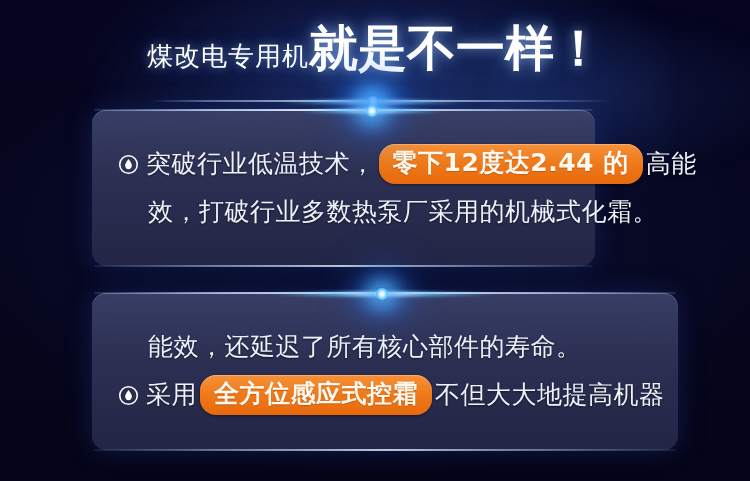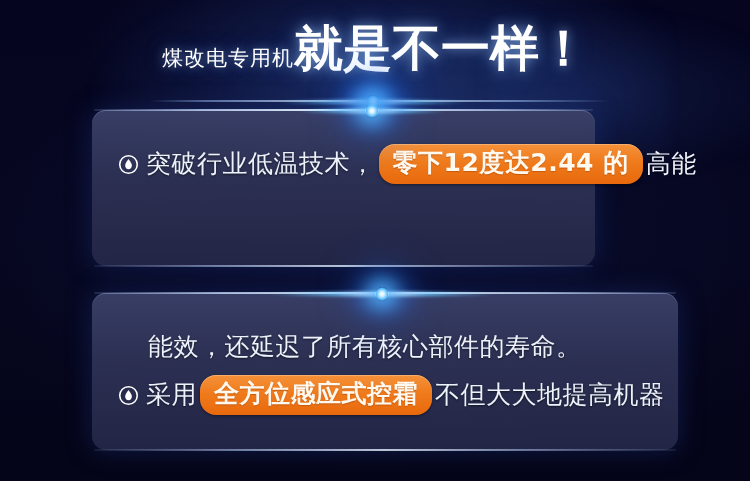--- a/index.html
+++ b/index.html
@@ -42,21 +42,21 @@
   .headline {
     position: absolute;
     left: 0; right: 0;
     top: 24px;
     text-align: center;
     white-space: nowrap;
     color: #ffffff;
     line-height: 1;
   }
   .headline .small {
-    font-size: 21px;
+    font-size: 26px;
     font-weight: 400;
     letter-spacing: 1px;
     vertical-align: baseline;
     text-shadow: 0 0 10px rgba(150,195,255,0.55), 0 0 22px rgba(70,130,235,0.35);
     font-family: Liberation Serif, serif;
   }
   .headline .big {
     font-size: 49px;
     font-weight: 700;
     letter-spacing: 0px;
@@ -222,20 +222,23 @@
 
     <div class="card-body">
       <div class="line">
         <span class="bullet-icon">
           <svg viewBox="0 0 24 24" width="21" height="21" aria-hidden="true">
             <circle cx="12" cy="12" r="10" fill="none" stroke="#ffffff" stroke-width="1.8"></circle>
             <path d="M12 5.6 C 9.1 9.2 8.2 11.3 8.2 13.2 C 8.2 15.6 9.9 17.4 12 17.4 C 14.1 17.4 15.8 15.6 15.8 13.2 C 15.8 11.3 14.9 9.2 12 5.6 Z" fill="#ffffff"></path>
           </svg>
         </span><span>突破行业低温技术，</span><span class="badge">零下12度达2.44 的</span><span>高能</span>
       </div>
+      <div class="line line-indent">
+        <span>效，打破行业多数热泵厂采用的机械式化霜。</span>
+      </div>
     </div>
   </div>
 
   <div class="flare card-1-flare">
     <div class="bloom"></div>
     <div class="wing"></div>
     <div class="core"></div>
   </div>
 
   <div class="card" id="card-2">

